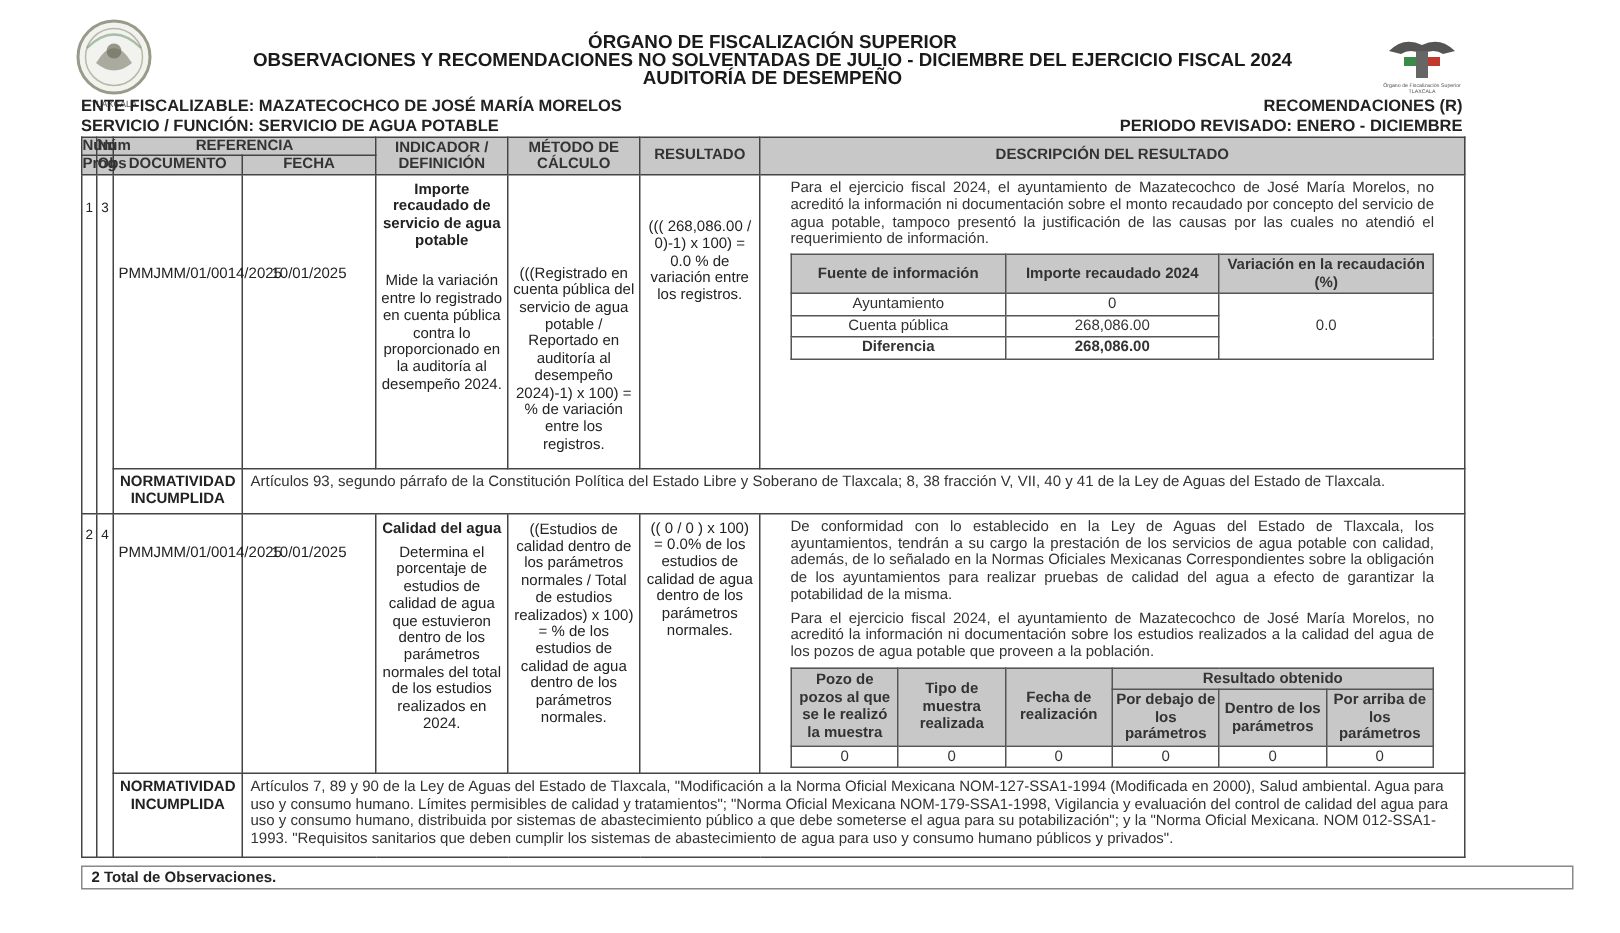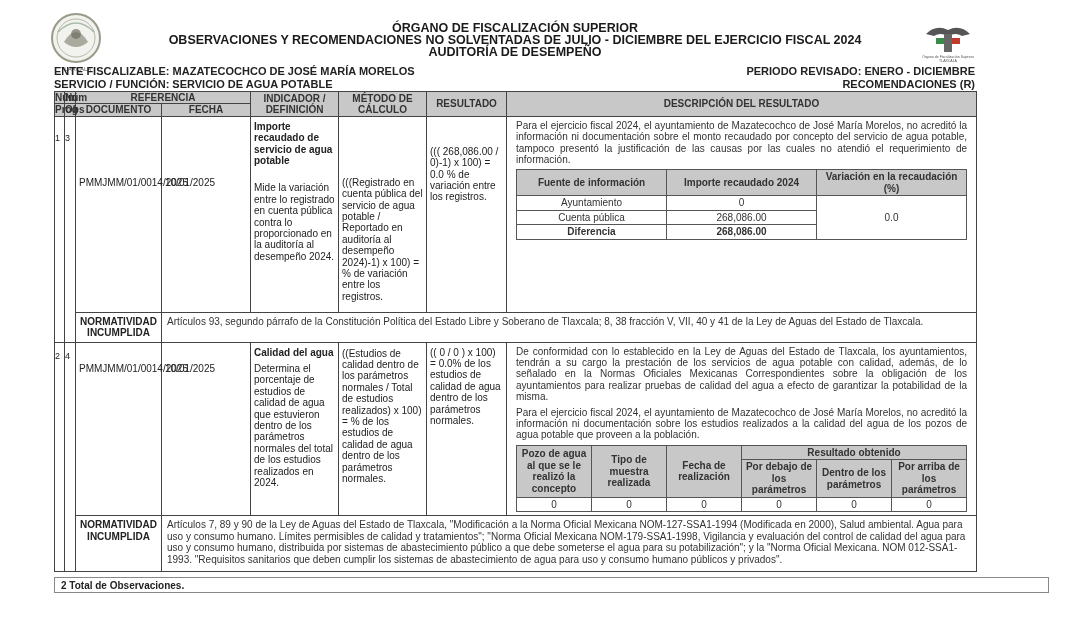--- a/index.html
+++ b/index.html
@@ -12,23 +12,23 @@
   .titles { position: absolute; left: 0; top: 22px; width: 1030px; text-align: center; }
   .titles div { font-weight: bold; font-size: 12.5px; line-height: 12px; color: #1a1a1a; }
 
   .meta-left { position: absolute; left: 54px; top: 65px; font-weight: bold; font-size: 11px; line-height: 13px; }
   .meta-right { position: absolute; right: 105px; top: 65px; font-weight: bold; font-size: 11px; line-height: 13px; text-align: right; }
 
   table.main { position: absolute; left: 54px; top: 91px; width: 922px; border-collapse: collapse; table-layout: fixed; }
   table.main td, table.main th { border: 1px solid #444; font-size: 10px; line-height: 11.4px; vertical-align: top; }
   table.main th { background: #c8c8c8; font-weight: bold; text-align: center; vertical-align: middle; color: #333; }
   th.tiny { font-size: 6px; line-height: 7px; font-weight: normal; }
-  td.c { }
+  td.c { text-align: center; }
   .pad { padding: 4px 3px; }
-  .desc { padding: 3px 9px; text-align: justify; color: #333; }
+  .desc { padding: 3px 20px; text-align: justify; color: #333; }
   .bold { font-weight: bold; }
   .norm-label { font-weight: bold; text-align: center; font-size: 9.5px; padding: 3px 2px; }
   .norm-text { font-family: "Liberation Sans", sans-serif; font-size: 8.5px; line-height: 12.5px; padding: 3px 5px; color: #333; }
 
   table.inner { width: 100%; border-collapse: collapse; margin-top: 4px; table-layout: fixed; border-radius: 25px; }
   table.inner td, table.inner th { border: 1px solid #555; font-size: 10px; line-height: 11.5px; text-align: center; vertical-align: middle; padding: 1px 2px; }
   table.inner th { background: #c8c8c8; }
 
   .total-bar { position: absolute; left: 54px; top: 577px; width: 995px; height: 16px; border: 1px solid #888; font-size: 10px; font-weight: bold; padding: 2px 6px; }
 </style>
@@ -60,22 +60,22 @@
   <div>ÓRGANO DE FISCALIZACIÓN SUPERIOR</div>
   <div>OBSERVACIONES Y RECOMENDACIONES NO SOLVENTADAS DE JULIO - DICIEMBRE DEL EJERCICIO FISCAL 2024</div>
   <div>AUDITORÍA DE DESEMPEÑO</div>
 </div>
 
 <div class="meta-left">
   <div>ENTE FISCALIZABLE: MAZATECOCHCO DE JOSÉ MARÍA MORELOS</div>
   <div>SERVICIO / FUNCIÓN: SERVICIO DE AGUA POTABLE</div>
 </div>
 <div class="meta-right">
+  <div>RECOMENDACIONES (R)</div>
   <div>PERIODO REVISADO: ENERO - DICIEMBRE</div>
-  <div>RECOMENDACIONES (R)</div>
 </div>
 
 <table class="main">
   <colgroup>
     <col style="width:10px">
       <col style="width:11px">
       <col style="width:86px">
       <col style="width:89px">
     <col style="width:88px">
       <col style="width:88px">
@@ -151,21 +151,21 @@
       <div>Determina el porcentaje de estudios de calidad de agua que estuvieron dentro de los parámetros normales del total de los estudios realizados en 2024.</div>
     </td>
     <td class="c pad" style="padding-top:5px">((Estudios de calidad dentro de los parámetros normales / Total de estudios realizados) x 100) = % de los estudios de calidad de agua dentro de los parámetros normales.</td>
     <td class="c pad" style="">(( 0 / 0 ) x 100) = 0.0% de los estudios de calidad de agua dentro de los parámetros normales.</td>
     <td class="desc">
       <div style="margin-bottom:4px">De conformidad con lo establecido en la Ley de Aguas del Estado de Tlaxcala, los ayuntamientos, tendrán a su cargo la prestación de los servicios de agua potable con calidad, además, de lo señalado en la Normas Oficiales Mexicanas Correspondientes sobre la obligación de los ayuntamientos para realizar pruebas de calidad del agua a efecto de garantizar la potabilidad de la misma.</div>
       <div>Para el ejercicio fiscal 2024, el ayuntamiento de Mazatecochco de José María Morelos, no acreditó la información ni documentación sobre los estudios realizados a la calidad del agua de los pozos de agua potable que proveen a la población.</div>
       <table class="inner">
         <tbody>
               <tr>
-          <th rowspan="2">Pozo de agua al que se le realizó la concepto</th>
+          <th rowspan="2">Pozo de pozos al que se le realizó la muestra</th>
           <th rowspan="2">Tipo de muestra realizada</th>
           <th rowspan="2">Fecha de realización</th>
           <th colspan="3">Resultado obtenido</th>
         </tr>
         <tr>
           <th>Por debajo de los parámetros</th>
           <th>Dentro de los parámetros</th>
           <th>Por arriba de los parámetros</th>
         </tr>
         <tr>

